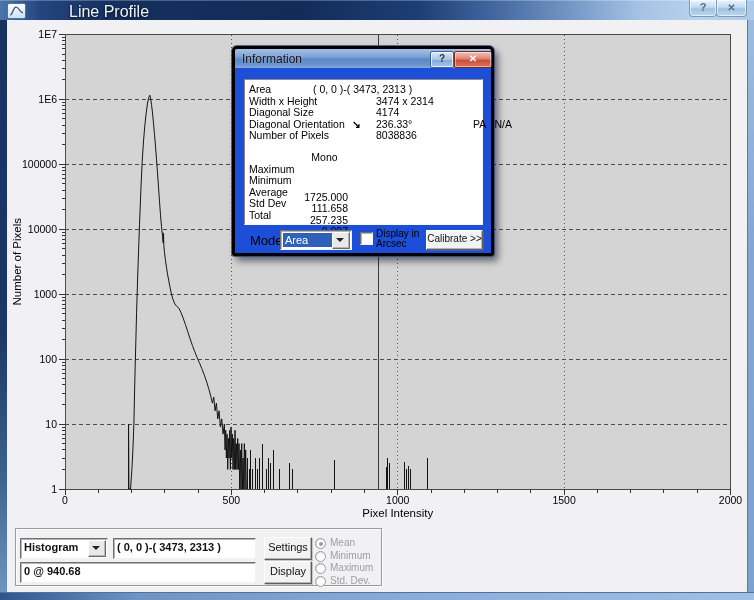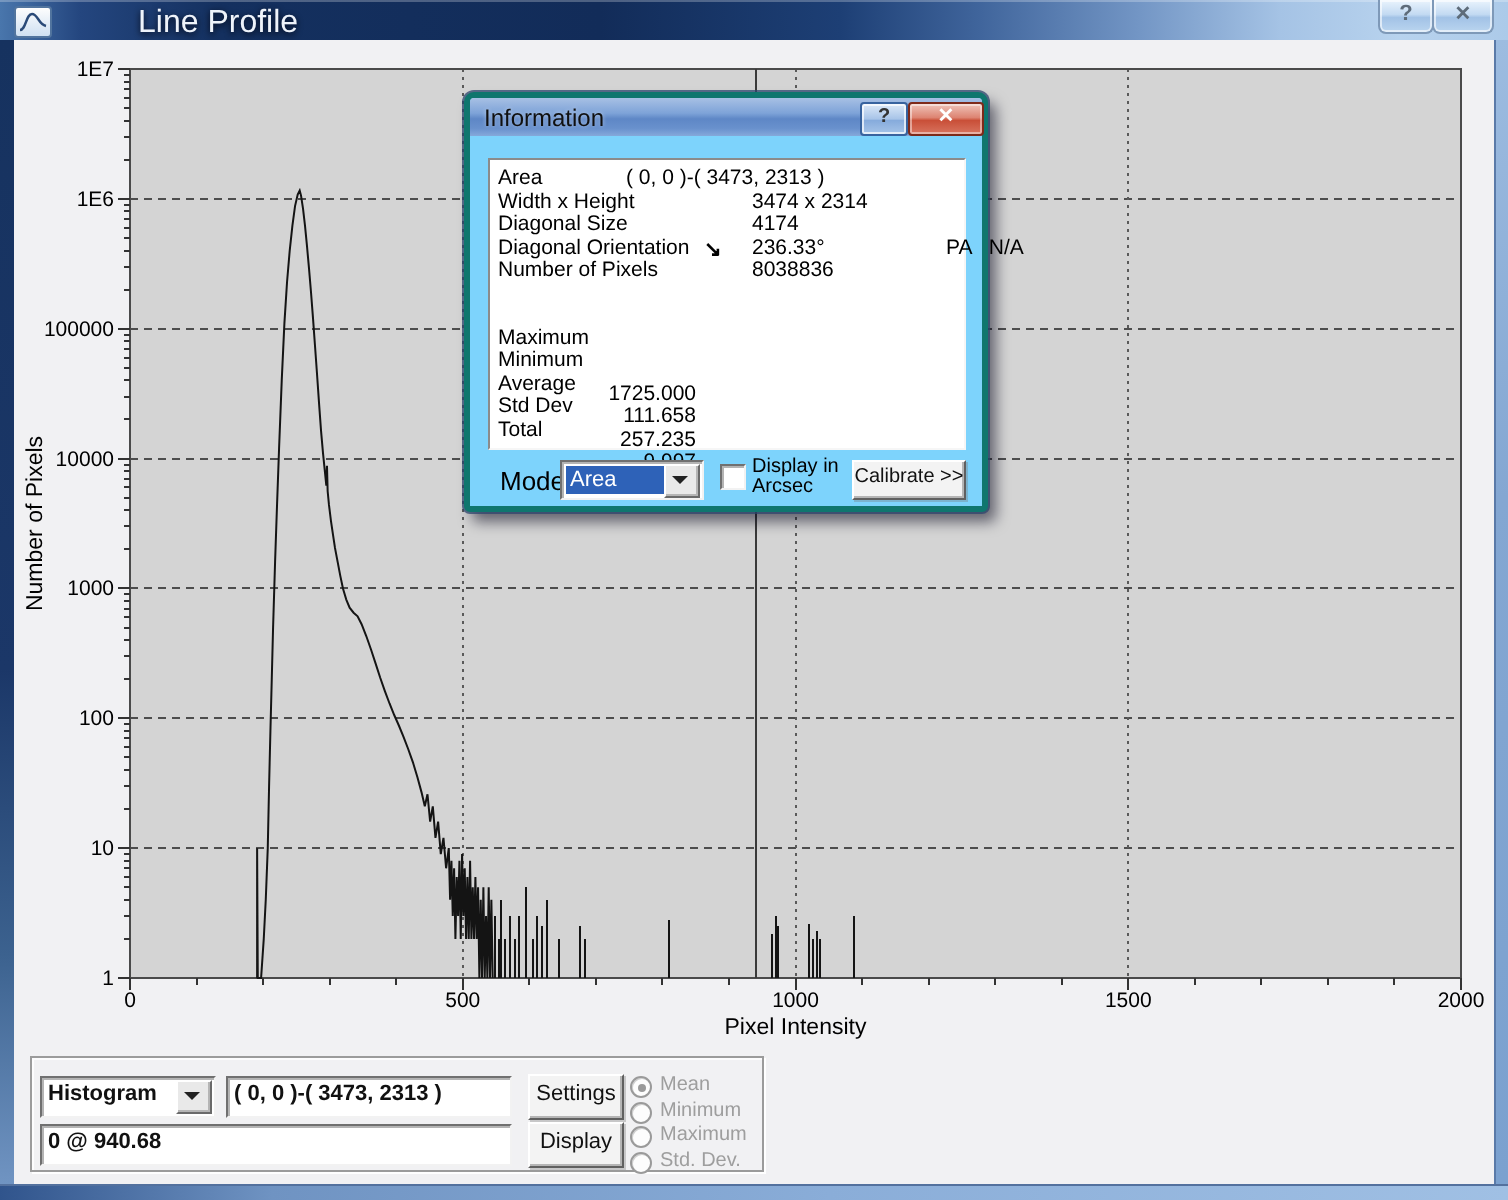--- a/index.html
+++ b/index.html
@@ -27,21 +27,21 @@
   #field-region{left:97px;top:9px;width:141px;height:19px;}
   #btn-settings{left:248px;top:8px;width:46px;height:21px;line-height:19px;}
   #field-cursor{left:4px;top:33px;width:234px;height:19px;}
   #btn-export{left:248px;top:32px;width:46px;height:21px;line-height:19px;}
   #radio-list{left:299px;top:3px;width:64px;height:52px;}
   .radio-row{position:absolute;left:0;height:11px;}
   .radio-circle{position:absolute;left:0;top:1px;width:9px;height:9px;border-radius:50%;border:1px solid #9a9a9a;background:#fdfdfd;box-shadow:inset 0.5px 0.5px 0 #cfcfcf;}
   .radio-dot{position:absolute;left:3px;top:3px;width:4px;height:4px;border-radius:50%;background:#9a9a9a;}
   .radio-label{position:absolute;left:15px;top:0;font-size:10px;color:#9e9e9e;white-space:nowrap;}
   
-  #dialog{left:232px;top:46px;width:256px;height:204px;border:3px solid #0f766e;border-radius:5px 5px 3px 3px;box-shadow:0 0 0 1px rgba(45,70,110,0.75), 4px 5px 7px rgba(10,10,30,0.55);background:#7dd3fc;}
+  #dialog{left:232px;top:46px;width:256px;height:204px;border:3px solid #000000;border-radius:5px 5px 3px 3px;box-shadow:0 0 0 1px rgba(45,70,110,0.75), 4px 5px 7px rgba(10,10,30,0.55);background:#1d4ed8;}
   #dlg-titlebar{position:absolute;left:0;top:0;width:100%;height:19px;background:linear-gradient(180deg,#a7c0e4 0%,#7ea3d8 40%,#5e87c6 55%,#6991cd 80%,#85a9da 100%);border-radius:2px 2px 0 0;}
   #dlg-title{left:7px;top:3px;font-size:12px;color:#101010;text-shadow:0 0 2px rgba(255,255,255,0.5);}
   .dbtn{top:2px;height:15px;font-size:10px;font-weight:bold;text-align:center;line-height:14px;border-radius:2px;}
   #dlg-help{left:195px;width:22px;background:linear-gradient(180deg,#dce9f8,#a8c4e8 50%,#86abdc 55%,#a6c4e8);border:1px solid #38639f;color:#333;box-shadow:inset 0 0 0 1px rgba(255,255,255,0.7);}
   #dlg-close{left:219px;width:36px;background:linear-gradient(180deg,#efc4ba,#dd8472 45%,#c94f38 55%,#d8745f);border:1px solid #7e2a1a;color:#fff;box-shadow:inset 0 0 0 1px rgba(255,255,255,0.45);}
   #dlg-body{position:absolute;left:0;top:19px;width:100%;height:185px;}
   #dlg-panel{position:absolute;left:9px;top:11px;width:237px;height:144px;background:#fff;border:1px solid #8b8b8b;border-right-color:#f6f6f6;border-bottom-color:#f6f6f6;font-size:10.5px;color:#000;}
   .drow{position:absolute;left:0;width:100%;height:12px;white-space:nowrap;}
   .dlabel{position:absolute;left:4px;top:0;}
   .dvalue{position:absolute;top:0;}
@@ -276,20 +276,23 @@
         <div class="drow" style="top: 37.5px;">
           <div class="dlabel">Diagonal Orientation</div>
           <div class="dvalue" style="left: 131px;">236.33°</div>
           <div class="dvalue" style="left: 107px; font-weight: bold;">↘</div>
           <div class="dextra">PA   N/A</div>
         </div>
         <div class="drow" style="top: 49px;">
           <div class="dlabel">Number of Pixels</div>
           <div class="dvalue" style="left: 131px;">8038836</div>
         </div>
+        <div class="drow" style="top: 71px;">
+          <div class="dvalue" style="left: 57px; width: 45px; text-align: center;">Mono</div>
+        </div>
         <div class="drow" style="top: 82.5px;">
           <div class="dlabel">Maximum</div>
           <div class="dstat-value">1725.000</div>
         </div>
         <div class="drow" style="top: 94px;">
           <div class="dlabel">Minimum</div>
           <div class="dstat-value">111.658</div>
         </div>
         <div class="drow" style="top: 105.5px;">
           <div class="dlabel">Average</div>

